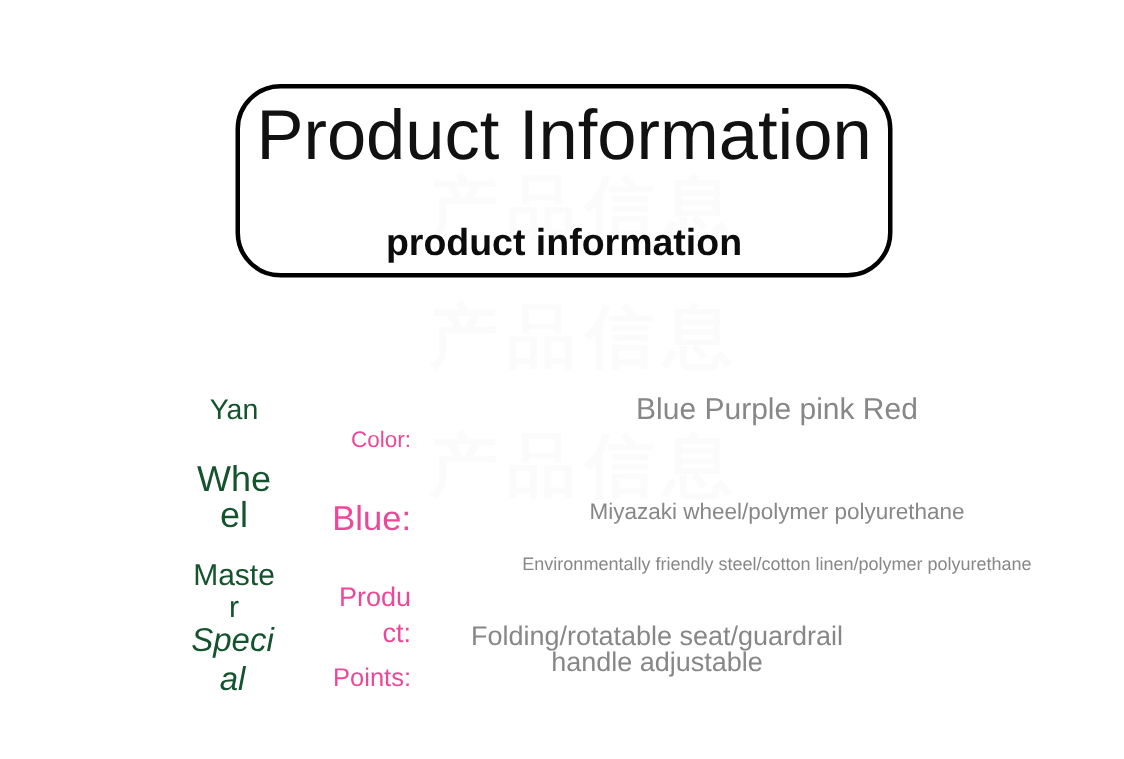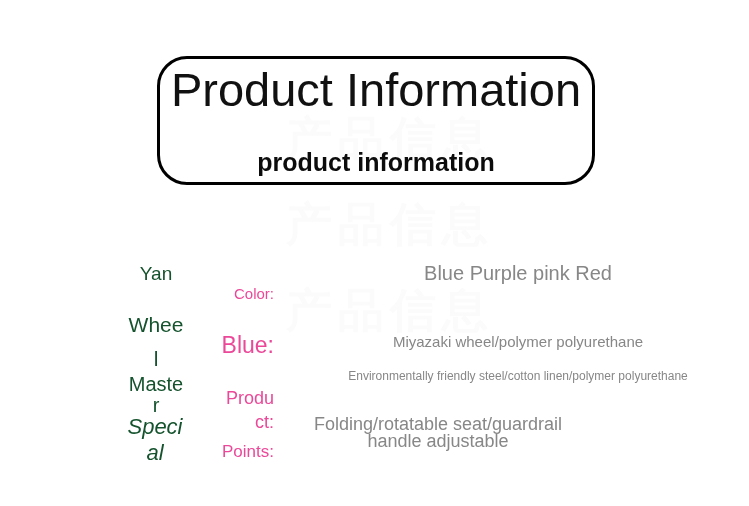--- a/index.html
+++ b/index.html
@@ -126,21 +126,21 @@
     color: #878787;
     word-break: normal;
   }
 
   
   .r0 .cell-group { font-size: 19px; line-height: 25px; top: 11px; }
   .r0 .cell-label { font-size: 15px; line-height: 20px; top: 10px; }
   .r0 .cell-value { font-size: 20px; line-height: 26px; top: 10px; }
 
   
-  .r1 .cell-group { font-size: 21px; line-height: 34px; top: 6px; }
+  .r1 .cell-group { font-size: 24px; line-height: 24px; top: 6px; }
   .r1 .cell-label { font-size: 23px; line-height: 29px; top: 5px; }
   .r1 .cell-value { font-size: 15px; line-height: 16px; top: 32px; }
 
   
   .r2 .cell-group { font-size: 20px; line-height: 21px; top: 4px; margin-top: 16px; }
   .r2 .cell-label { font-size: 18px; line-height: 24px; top: 8px; }
   .r2 .cell-value { font-size: 12px; line-height: 16px; top: 14px; }
 
   
   .r3 .cell-group { font-size: 22px; line-height: 26px; top: 6px; width: 62px; left: -4px; font-style: italic; }

